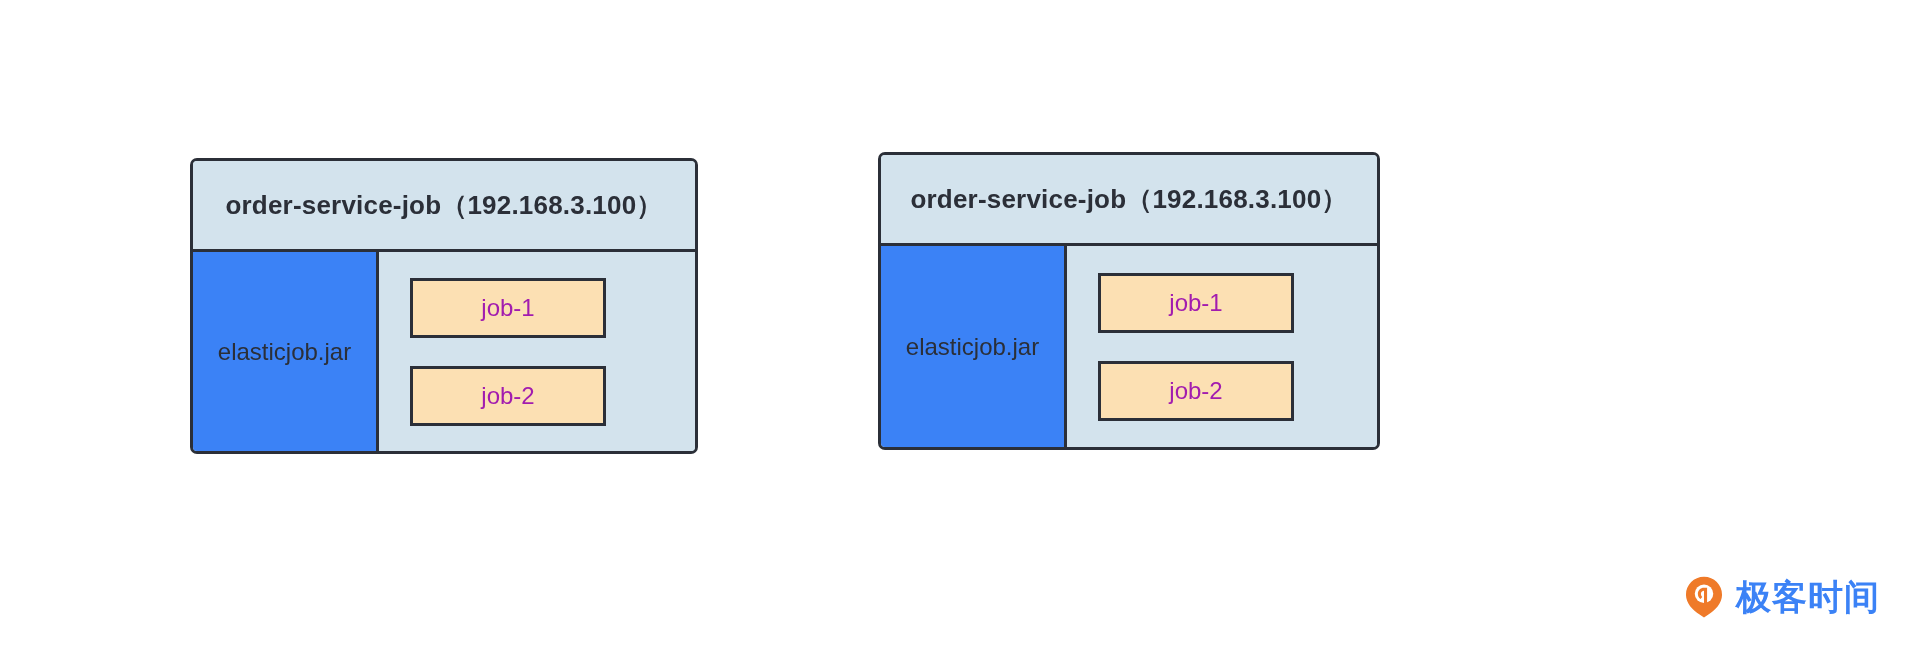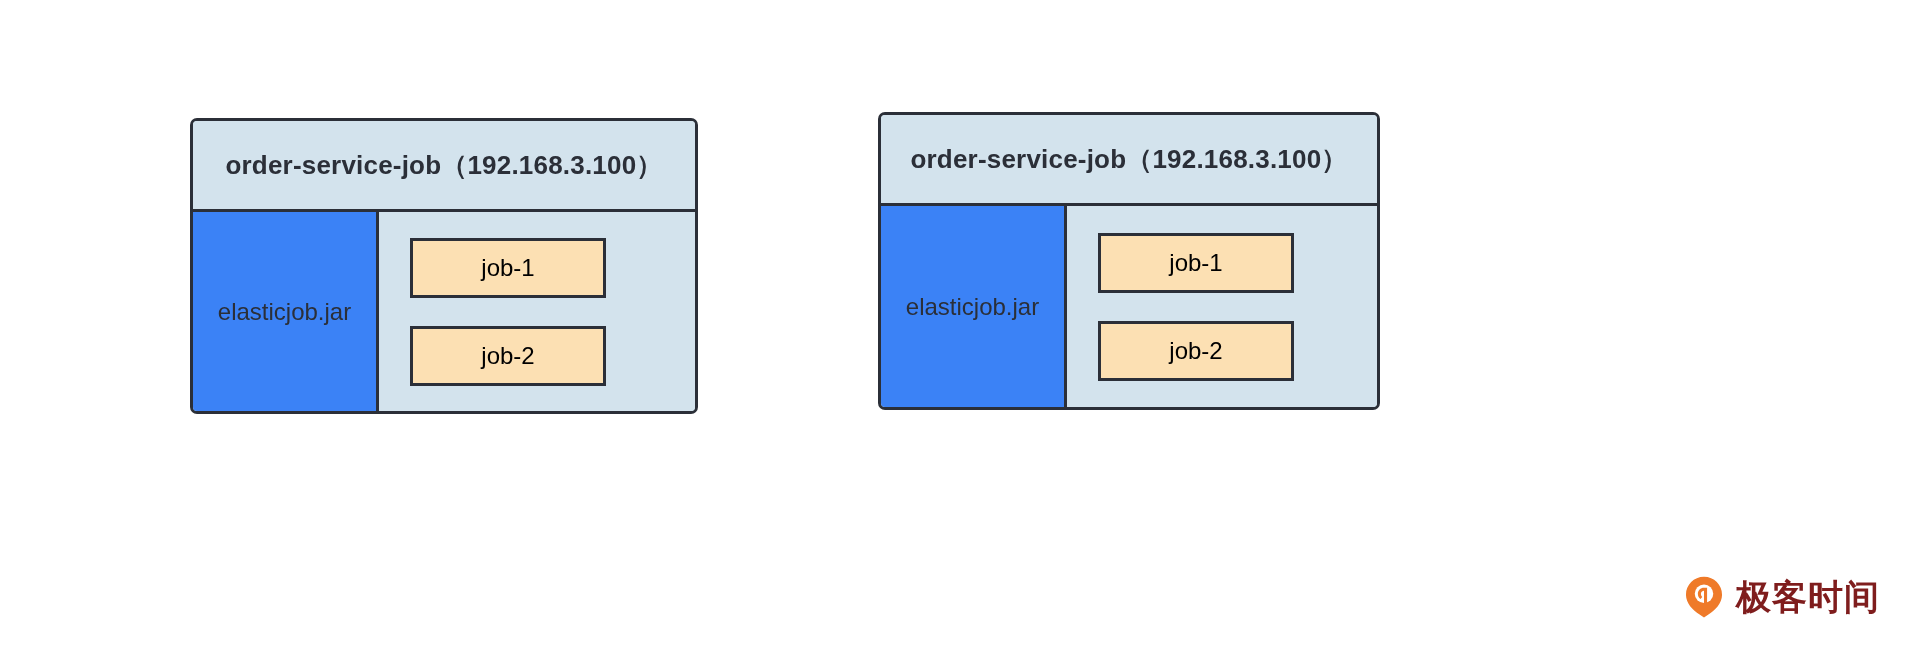--- a/index.html
+++ b/index.html
@@ -13,20 +13,21 @@
     height: 646px;
     position: relative;
     overflow: hidden;
     font-family: "Liberation Sans", "DejaVu Sans", sans-serif;
     -webkit-font-smoothing: antialiased;
   }
 
   .canvas {
     position: absolute;
     inset: 0;
+    margin-top: 40px;
   }
 
   
   .node-card {
     position: absolute;
     box-sizing: border-box;
     border: 3px solid #2b2f38;
     border-radius: 7px;
     background: #d3e3ed;
     display: flex;
@@ -87,21 +88,21 @@
   .job-box {
     box-sizing: border-box;
     background: #fce0b3;
     border: 3px solid #2b2f38;
     display: flex;
     align-items: center;
     justify-content: center;
   }
 
   .job-label {
-    color: #000000;
+    color: #a21caf;
     font-size: 24px;
     font-weight: 400;
     white-space: nowrap;
   }
 
   
   #card-left {
     left: 190px;
     top: 118px;
     width: 508px;
@@ -136,21 +137,21 @@
   }
   .wm-logo {
     width: 44px;
     height: 44px;
     flex: 0 0 auto;
     display: block;
   }
   .wm-text {
     font-size: 35px;
     font-weight: 700;
-    color: #7f1d1d;
+    color: #3b82f6;
     letter-spacing: 1px;
     line-height: 1;
     white-space: nowrap;
   }
 </style>
 </head>
 <body>
 
 <div class="canvas">
 

